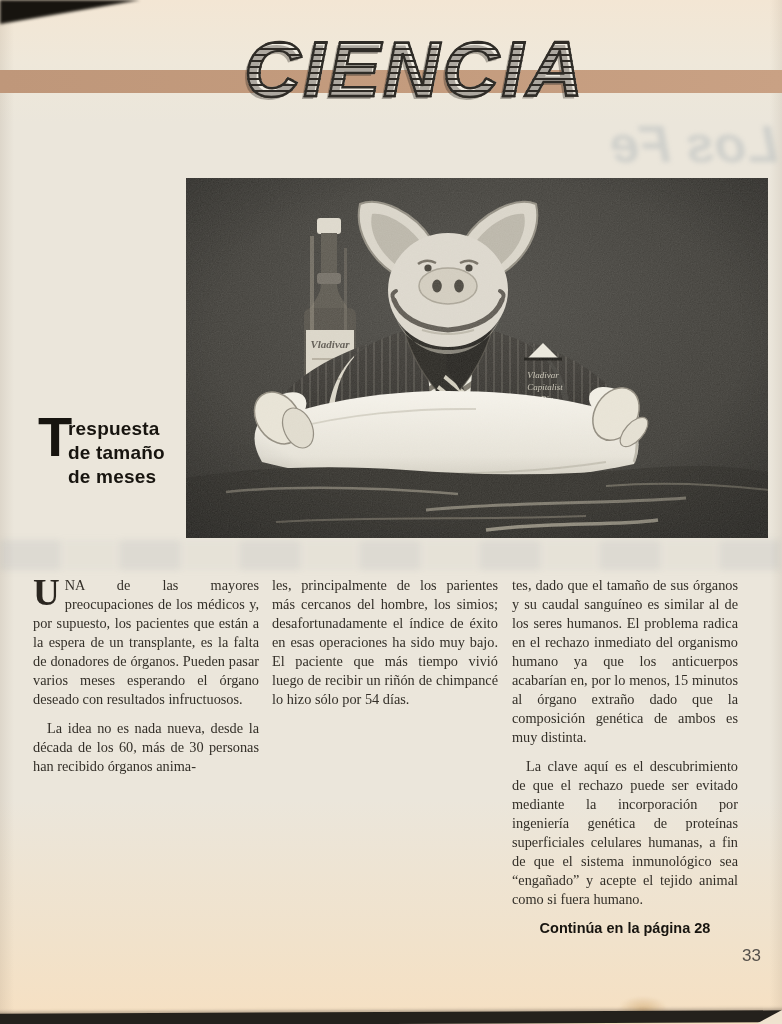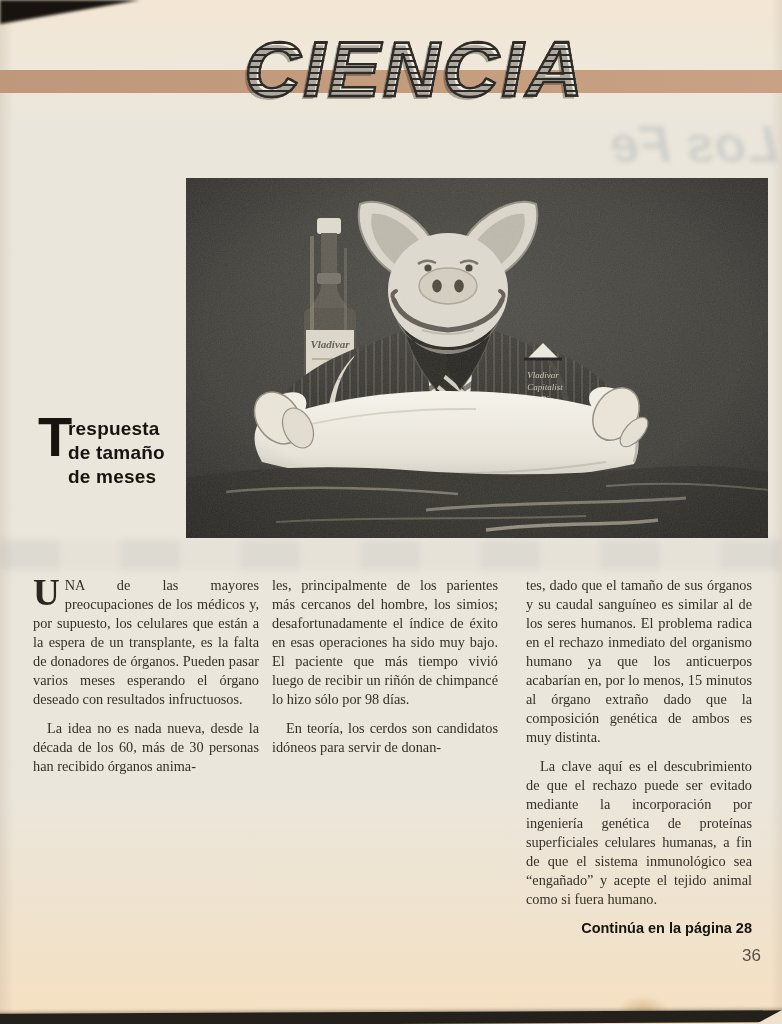--- a/index.html
+++ b/index.html
@@ -70,31 +70,31 @@
     float:left; width:30px; height:72px;
     font-size:56px; line-height:50px; font-weight:bold;
   }
   .hl-line { font-size:19px; line-height:24px; font-weight:bold; letter-spacing:.2px; }
   .hl-line.first { padding-top:5px; }
   .col {
     position:absolute; top:576px; width:226px;
     font-size:14.3px; line-height:19px; color:#332f28;
     text-align:justify;
   }
-  .col-1 { left:33px; } .col-2 { left:272px; } .col-3 { left:526px; }
+  .col-1 { left:33px; } .col-2 { left:272px; } .col-3 { left:512px; }
   .col p { margin:0 0 10px 0; }
   .col p.indent { text-indent:14px; }
   .dropcap {
     float:left; font-weight:bold; font-size:37px; line-height:33px;
     padding-right:5px; color:#2a2620;
   }
   .continuation {
     margin-top:16px;
     font-family:"Liberation Sans", sans-serif; font-weight:bold;
-    font-size:14.5px; color:#17140f; text-align:right;
+    font-size:14.5px; color:#17140f; text-align:center;
   }
   .page-number {
     position:absolute; top:946px; left:742px;
     font-family:"Liberation Sans", sans-serif;
     font-size:17px; color:#55504a;
   }
   .bottom-edge {
     position:absolute; bottom:0; left:-6px; width:794px; height:12px;
     background:#24211c; transform:rotate(-0.25deg);
     box-shadow:0 -2px 3px rgba(80,70,60,.35);
@@ -255,32 +255,31 @@
 </svg>
 
 <div class="headline">
   <span class="headline-T">T</span>
   <div class="hl-line first">respuesta</div>
   <div class="hl-line">de tamaño</div>
   <div class="hl-line">de meses</div>
 </div>
 
 <div class="col col-1">
-  <p><span class="dropcap">U</span><span>NA de las mayores preocupaciones de los médicos y, por supuesto, los celulares que están a la espera de un transplante, es la falta de donadores de órganos. Pueden pasar varios meses esperando el órgano deseado con resultados infructuosos.</span></p>
+  <p><span class="dropcap">U</span><span>NA de las mayores preocupaciones de los médicos y, por supuesto, los pacientes que están a la espera de un transplante, es la falta de donadores de órganos. Pueden pasar varios meses esperando el órgano deseado con resultados infructuosos.</span></p>
   <p class="indent">La idea no es nada nueva, desde la década de los 60, más de 30 personas han recibido órganos anima-</p>
 </div>
 
 <div class="col col-2">
-  <p>les, principalmente de los parientes más cercanos del hombre, los simios; desafortunadamente el índice de éxito en esas operaciones ha sido muy bajo. El paciente que más tiempo vivió luego de recibir un riñón de chimpancé lo hizo sólo por 98 días.</p>
-  <p class="indent">En teoría, los cerdos son candidatos idóneos para servir de donan-</p>
+  <p>les, principalmente de los parientes más cercanos del hombre, los simios; desafortunadamente el índice de éxito en esas operaciones ha sido muy bajo. El paciente que más tiempo vivió luego de recibir un riñón de chimpancé lo hizo sólo por 54 días.</p>
 </div>
 
 <div class="col col-3">
   <p>tes, dado que el tamaño de sus órganos y su caudal sanguíneo es similar al de los seres humanos. El problema radica en el rechazo inmediato del organismo humano ya que los anticuerpos acabarían en, por lo menos, 15 minutos al órgano extraño dado que la composición genética de ambos es muy distinta.</p>
   <p class="indent">La clave aquí es el descubrimiento de que el rechazo puede ser evitado mediante la incorporación por ingeniería genética de proteínas superficiales celulares humanas, a fin de que el sistema inmunológico sea “engañado” y acepte el tejido animal como si fuera humano.</p>
   <p class="continuation">Continúa en la página 28</p>
 </div>
 
-<div class="page-number">36</div>
+<div class="page-number">33</div>
 
 <div class="stain"></div>
 <div class="bottom-edge"></div>
 <div class="bottom-corner-notch"></div>
 
 </body></html>

